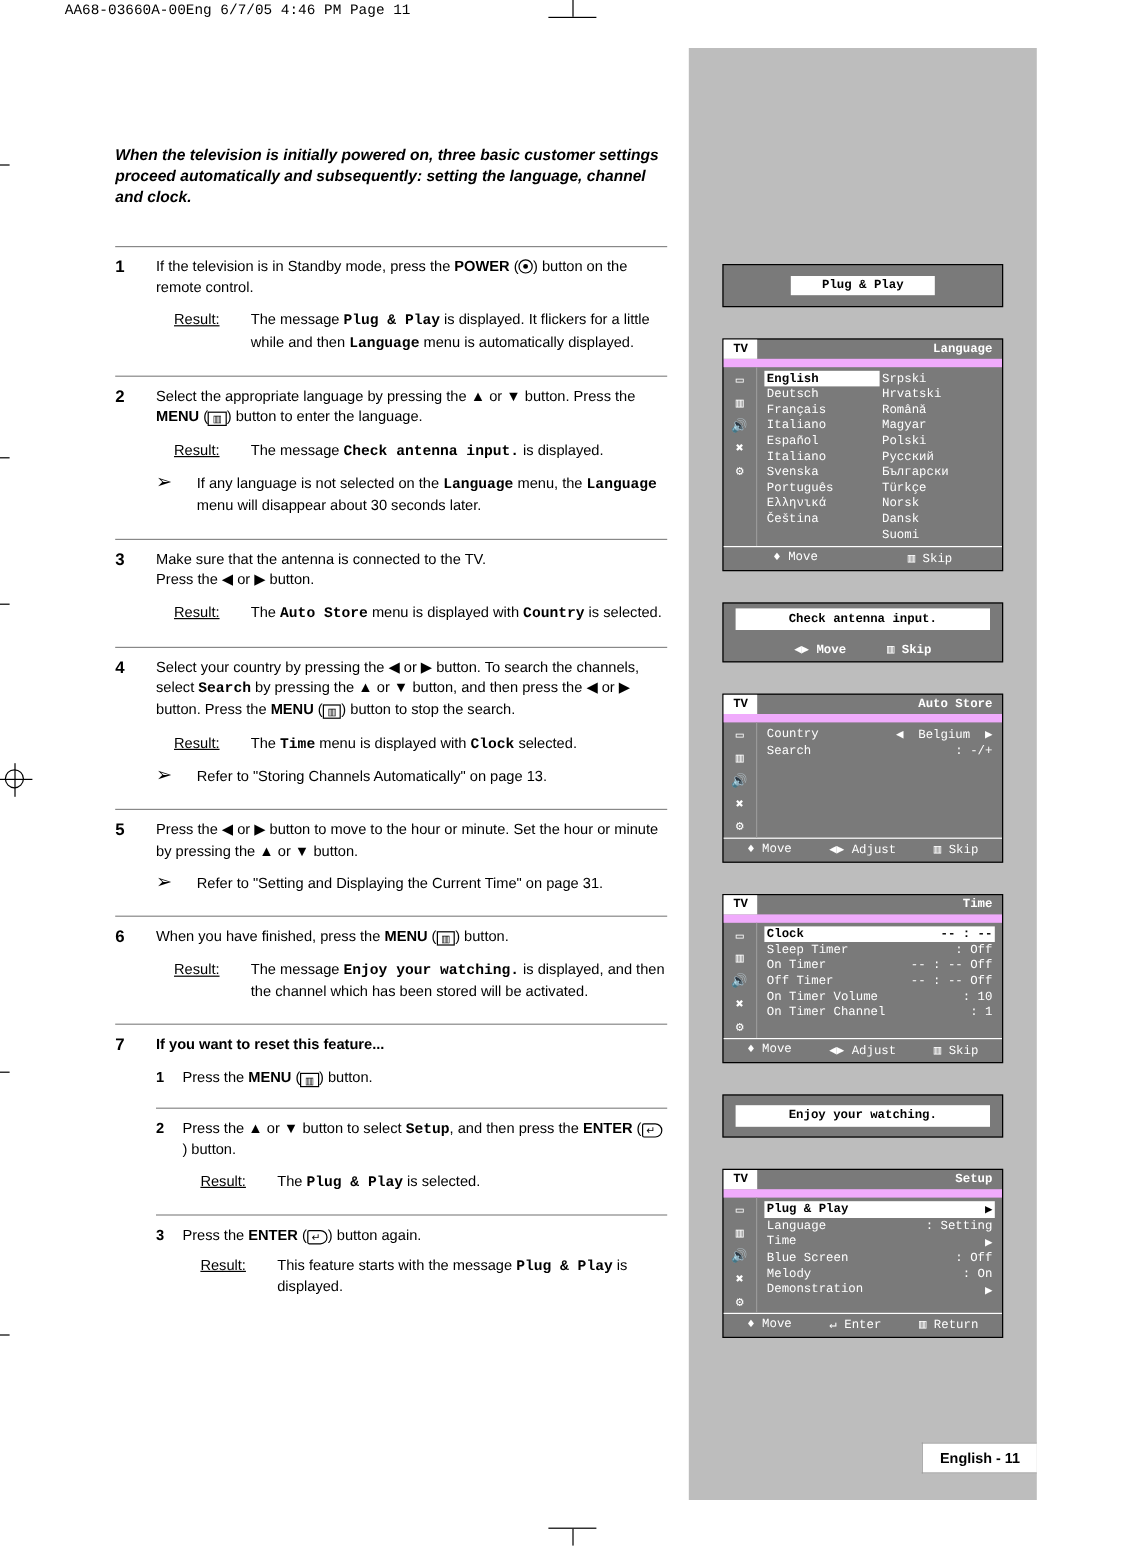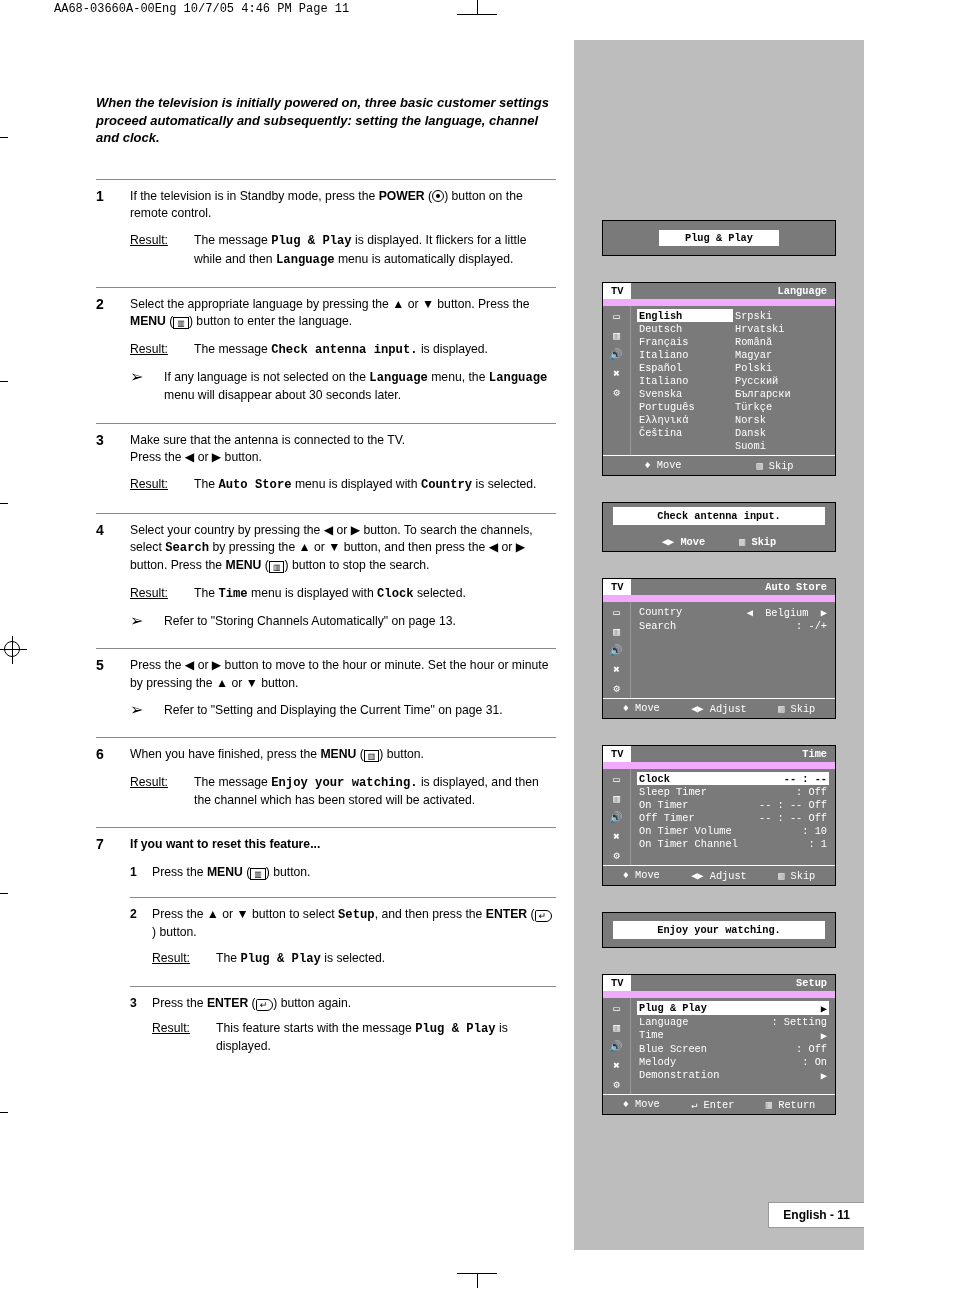--- a/index.html
+++ b/index.html
@@ -17,28 +17,28 @@
   .side-target { position:absolute; left:4px; top:50%; transform:translateY(-50%); }
   .side-target .circ { width:16px; height:16px; border:1px solid #000; border-radius:50%; position:relative; }
   .side-target .circ::before { content:""; position:absolute; left:50%; top:-6px; width:1px; height:28px; background:#000; }
   .side-target .circ::after  { content:""; position:absolute; top:50%; left:-6px; height:1px; width:28px; background:#000; }
   .side-ticks { position:absolute; left:0; top:40px; bottom:40px; width:14px; }
   .side-ticks span { position:absolute; left:0; width:8px; height:1px; background:#000; }
 
   .content { position: absolute; left: 96px; top: 94px; width: 460px; }
   .title-wrap { border: 1px solid #000; padding: 0; margin-bottom: 46px; }
   .title-black { background:#000; color:#fff; font-weight: bold; font-size: 22px; padding: 9px 14px; width: 62%; }
-  .intro { font-style: italic; font-weight: bold; font-size: 13px; line-height: 1.35; margin-bottom: 32px; }
+  .intro { font-style: italic; font-weight: bold; font-size: 13px; line-height: 1.35; margin-bottom: 32px; margin-top: 26px; }
   .hr { border-top: 1px solid #888; margin: 8px 0 8px 0; }
   .step { display:flex; margin: 6px 0; }
   .step .num { width: 34px; font-weight: bold; font-size: 14px; flex-shrink:0; }
   .step .body { flex: 1; line-height: 1.42; }
   .step .body p { margin-bottom: 10px; }
   .result-row { display:flex; margin: 2px 0 10px 0; }
-  .result-label { text-decoration: underline; width: 64px; flex-shrink: 0; }
+  .result-label { text-decoration: underline; width: 64px; flex-shrink: 0; margin-left: 15px; }
   .result-text { flex: 1; }
   .note-row { display:flex; align-items:flex-start; margin: 2px 0 10px 0; }
   .note-arrow { width: 34px; flex-shrink:0; font-size: 16px; line-height: 1; padding-top: 0px; }
   .mono { font-family: "Courier New", monospace; font-weight: bold; }
   .sub-steps { margin-left: 0; }
   .sub-step { display:flex; margin: 6px 0; }
   .sub-step .snum { width: 22px; font-weight: bold; flex-shrink:0; }
   .sub-step .sbody { flex:1; line-height: 1.42; }
   .sub-step .sbody p { margin-bottom: 8px; }
   .icon-box { display:inline-block; height:12px; padding: 0 3px; border:1.2px solid #000; font-size:8px; line-height:11px; vertical-align: -1px; }
@@ -63,21 +63,21 @@
   .osd .menu .col { flex:1; }
   .osd .ftr { border-top:1px solid #fff; display:flex; justify-content:space-around; padding:3px 4px; font-weight:normal; }
   .osd .msg { text-align:center; font-weight:bold; background:#fff; color:#000; padding:3px; margin: 4px 10px; }
   .osd .hint { text-align:center; padding: 6px 0 3px 0; display:flex; justify-content:center; gap:34px; font-weight:bold; }
   .page-num-box { position:absolute; bottom: 22px; right: 0; background:#fff; border:1px solid #999; border-right:none; padding: 5px 14px; font-weight:bold; font-size: 12px; }
 </style>
 </head>
 <body>
 
 <div class="page">
-  <div class="preflight">AA68-03660A-00Eng  10/7/05  4:46 PM  Page 11</div>
+  <div class="preflight">AA68-03660A-00Eng  6/7/05  4:46 PM  Page 11</div>
   <div class="crop-top"></div>
   <div class="crop-bottom"></div>
   <div class="side-target">
       <div class="circ"></div>
     </div>
   <div class="side-ticks">
     <span style="top:8%"></span>
       <span style="top:28%"></span>
       <span style="top:38%"></span>
       <span style="top:70%"></span>

